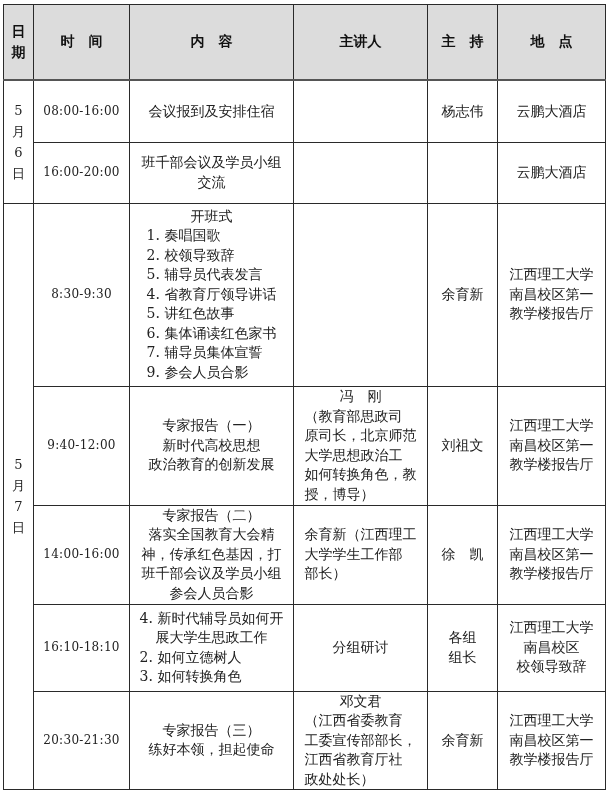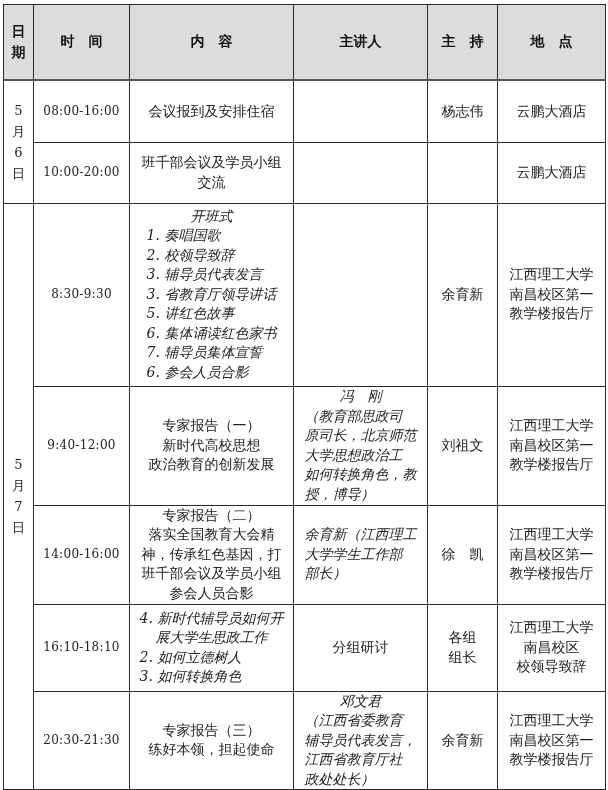--- a/index.html
+++ b/index.html
@@ -28,21 +28,21 @@
     height: 74px;
     letter-spacing: 0;
   }
   table.schedule thead tr { border-bottom: 2px solid #555; margin-top: 33px; }
   th.date-col { font-size: 13px; line-height: 20px; }
   .vert { display: inline-block; width: 14px; word-break: break-all; line-height: 21px; }
   .date-cell { font-size: 13px; }
   .time-cell { letter-spacing: 0.3px; font-size: 12px; }
   .lines { display: inline-block; }
   .lines .ln { display: block; }
-  .lines.left-lines { text-align: left; font-style: italic; }
+  .lines.left-lines { text-align: left; }
   .lines .ln.center { text-align: center; }
 </style>
 </head>
 <body>
 
 <table class="schedule">
   <colgroup>
     <col style="width:30px">
     <col style="width:96px">
     <col style="width:164px">
@@ -67,43 +67,43 @@
       <td class="time-cell">08:00-16:00</td>
       <td><span class="lines">
         <span class="ln">会议报到及安排住宿</span>
       </span></td>
       <td></td>
       <td>杨志伟</td>
       <td>云鹏大酒店</td>
     </tr>
 
     <tr style="height:61px">
-      <td class="time-cell">10:00-20:00</td>
+      <td class="time-cell">16:00-20:00</td>
       <td><span class="lines">
         <span class="ln">班千部会议及学员小组</span>
         <span class="ln">交流</span>
       </span></td>
       <td></td>
       <td></td>
       <td>云鹏大酒店</td>
     </tr>
 
     <tr style="height:183px">
       <td rowspan="5" class="date-cell"><span class="vert">5月7日</span></td>
       <td class="time-cell">8:30-9:30</td>
       <td><span class="lines left-lines">
         <span class="ln center">开班式</span>
         <span class="ln">1. 奏唱国歌</span>
         <span class="ln">2. 校领导致辞</span>
-        <span class="ln">3. 辅导员代表发言</span>
-        <span class="ln">3. 省教育厅领导讲话</span>
+        <span class="ln">5. 辅导员代表发言</span>
+        <span class="ln">4. 省教育厅领导讲话</span>
         <span class="ln">5. 讲红色故事</span>
         <span class="ln">6. 集体诵读红色家书</span>
         <span class="ln">7. 辅导员集体宣誓</span>
-        <span class="ln">6. 参会人员合影</span>
+        <span class="ln">9. 参会人员合影</span>
       </span></td>
       <td></td>
       <td>余育新</td>
       <td><span class="lines">
         <span class="ln">江西理工大学</span>
         <span class="ln">南昌校区第一</span>
         <span class="ln">教学楼报告厅</span>
       </span></td>
     </tr>
 
@@ -172,21 +172,21 @@
 
     <tr style="height:96px">
       <td class="time-cell">20:30-21:30</td>
       <td><span class="lines">
         <span class="ln">专家报告（三）</span>
         <span class="ln">练好本领，担起使命</span>
       </span></td>
       <td><span class="lines left-lines">
         <span class="ln center">邓文君</span>
         <span class="ln">（江西省委教育</span>
-        <span class="ln">辅导员代表发言，</span>
+        <span class="ln">工委宣传部部长，</span>
         <span class="ln">江西省教育厅社</span>
         <span class="ln">政处处长）</span>
       </span></td>
       <td>余育新</td>
       <td><span class="lines">
         <span class="ln">江西理工大学</span>
         <span class="ln">南昌校区第一</span>
         <span class="ln">教学楼报告厅</span>
       </span></td>
     </tr>

